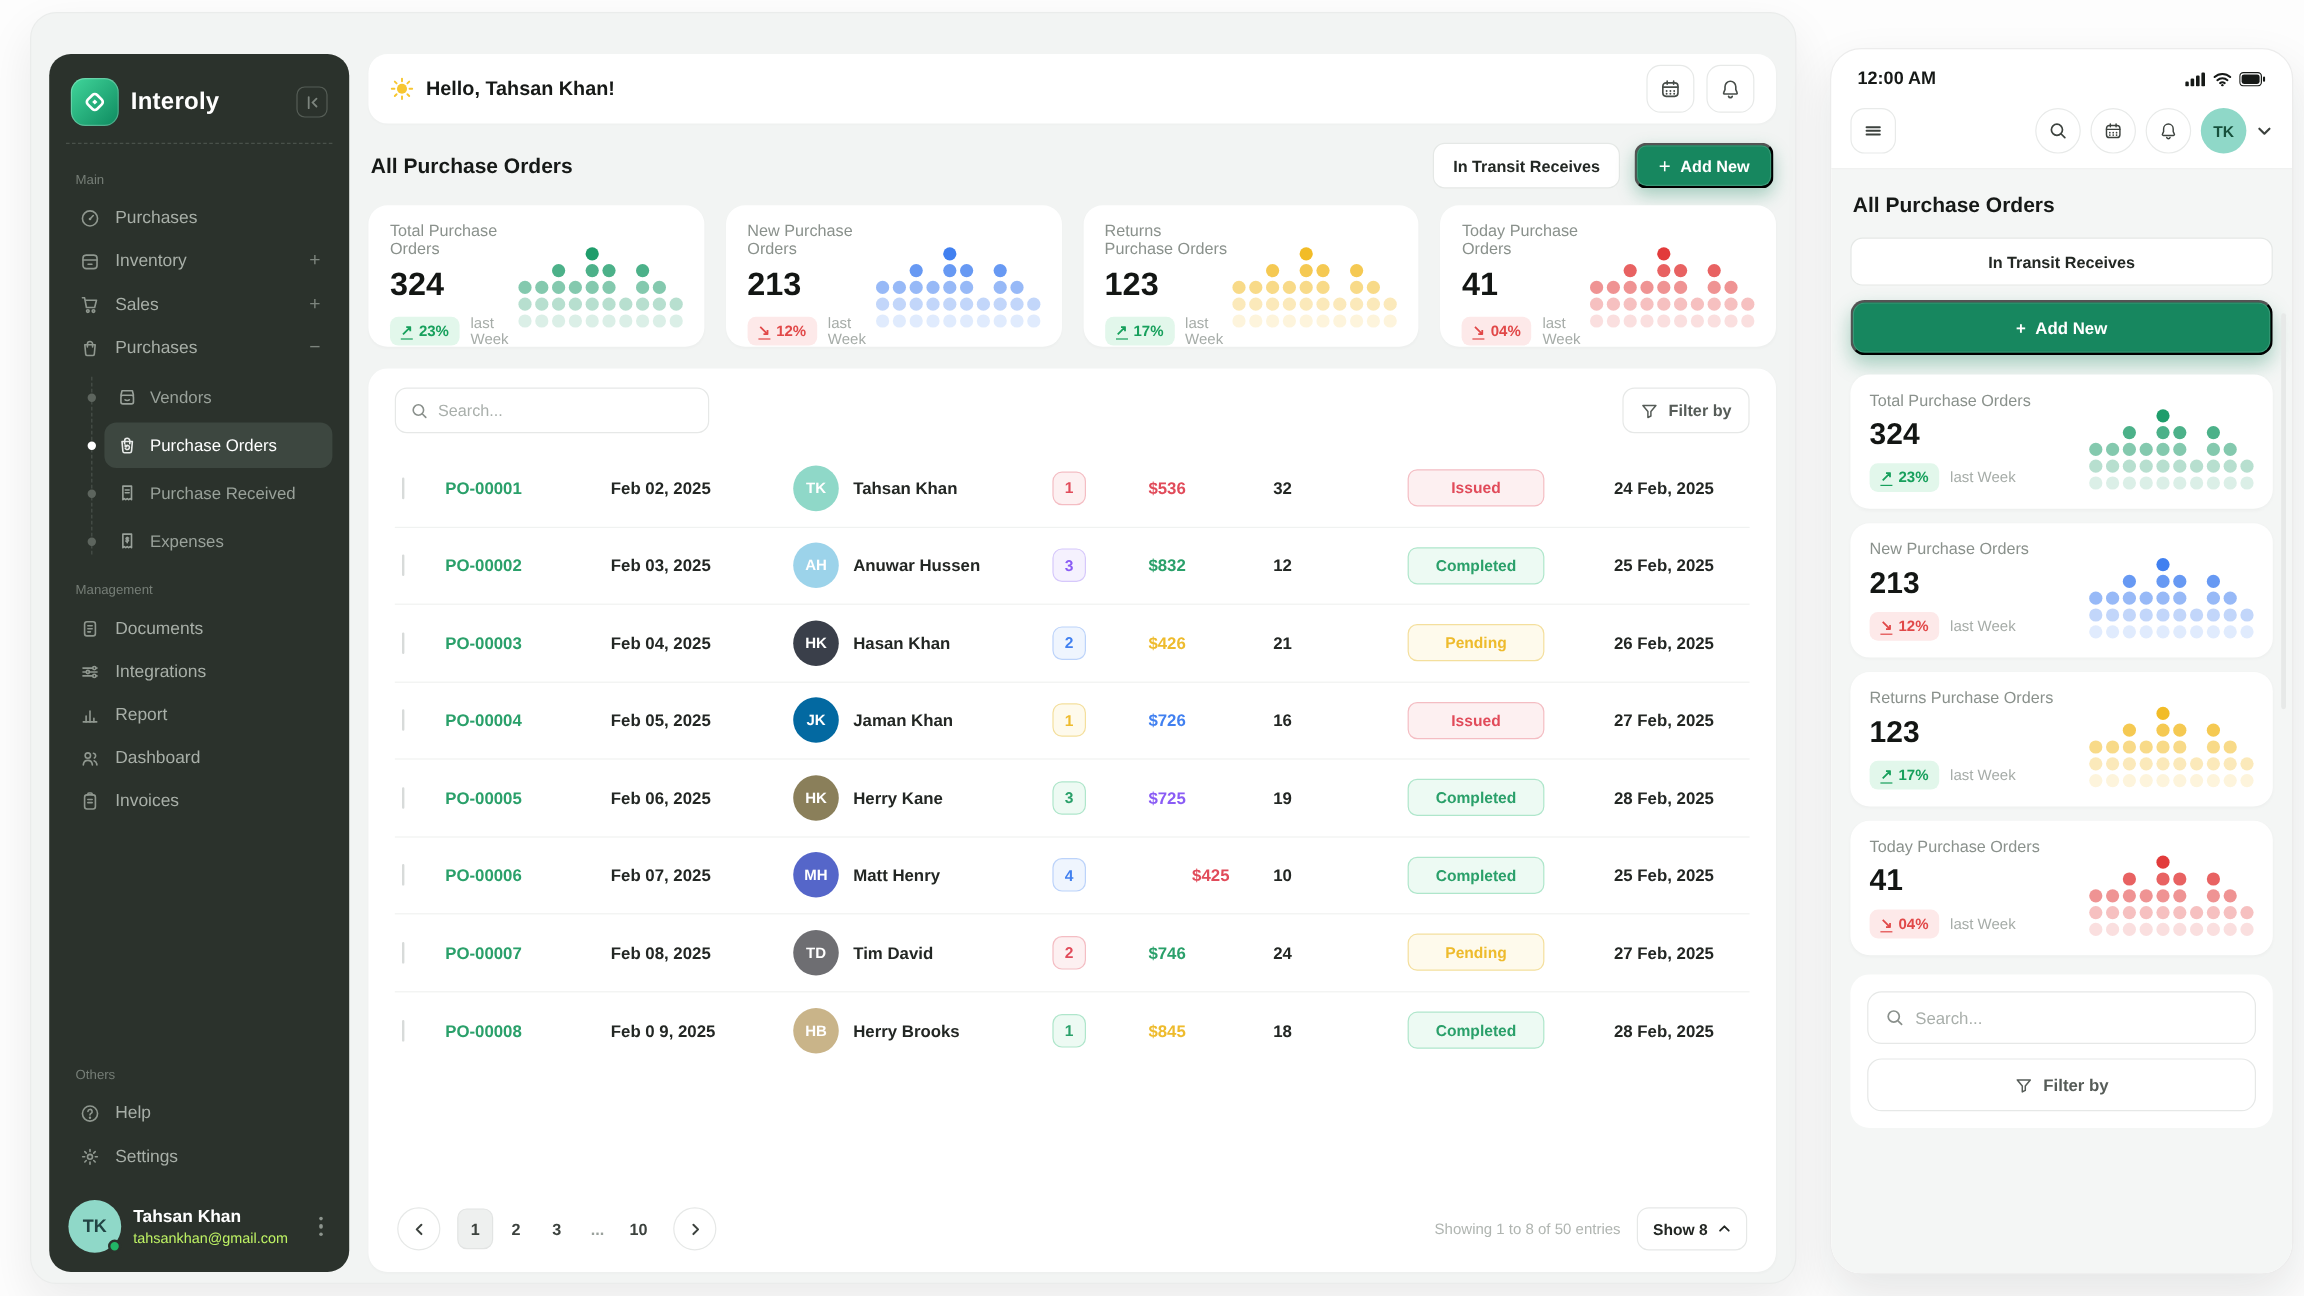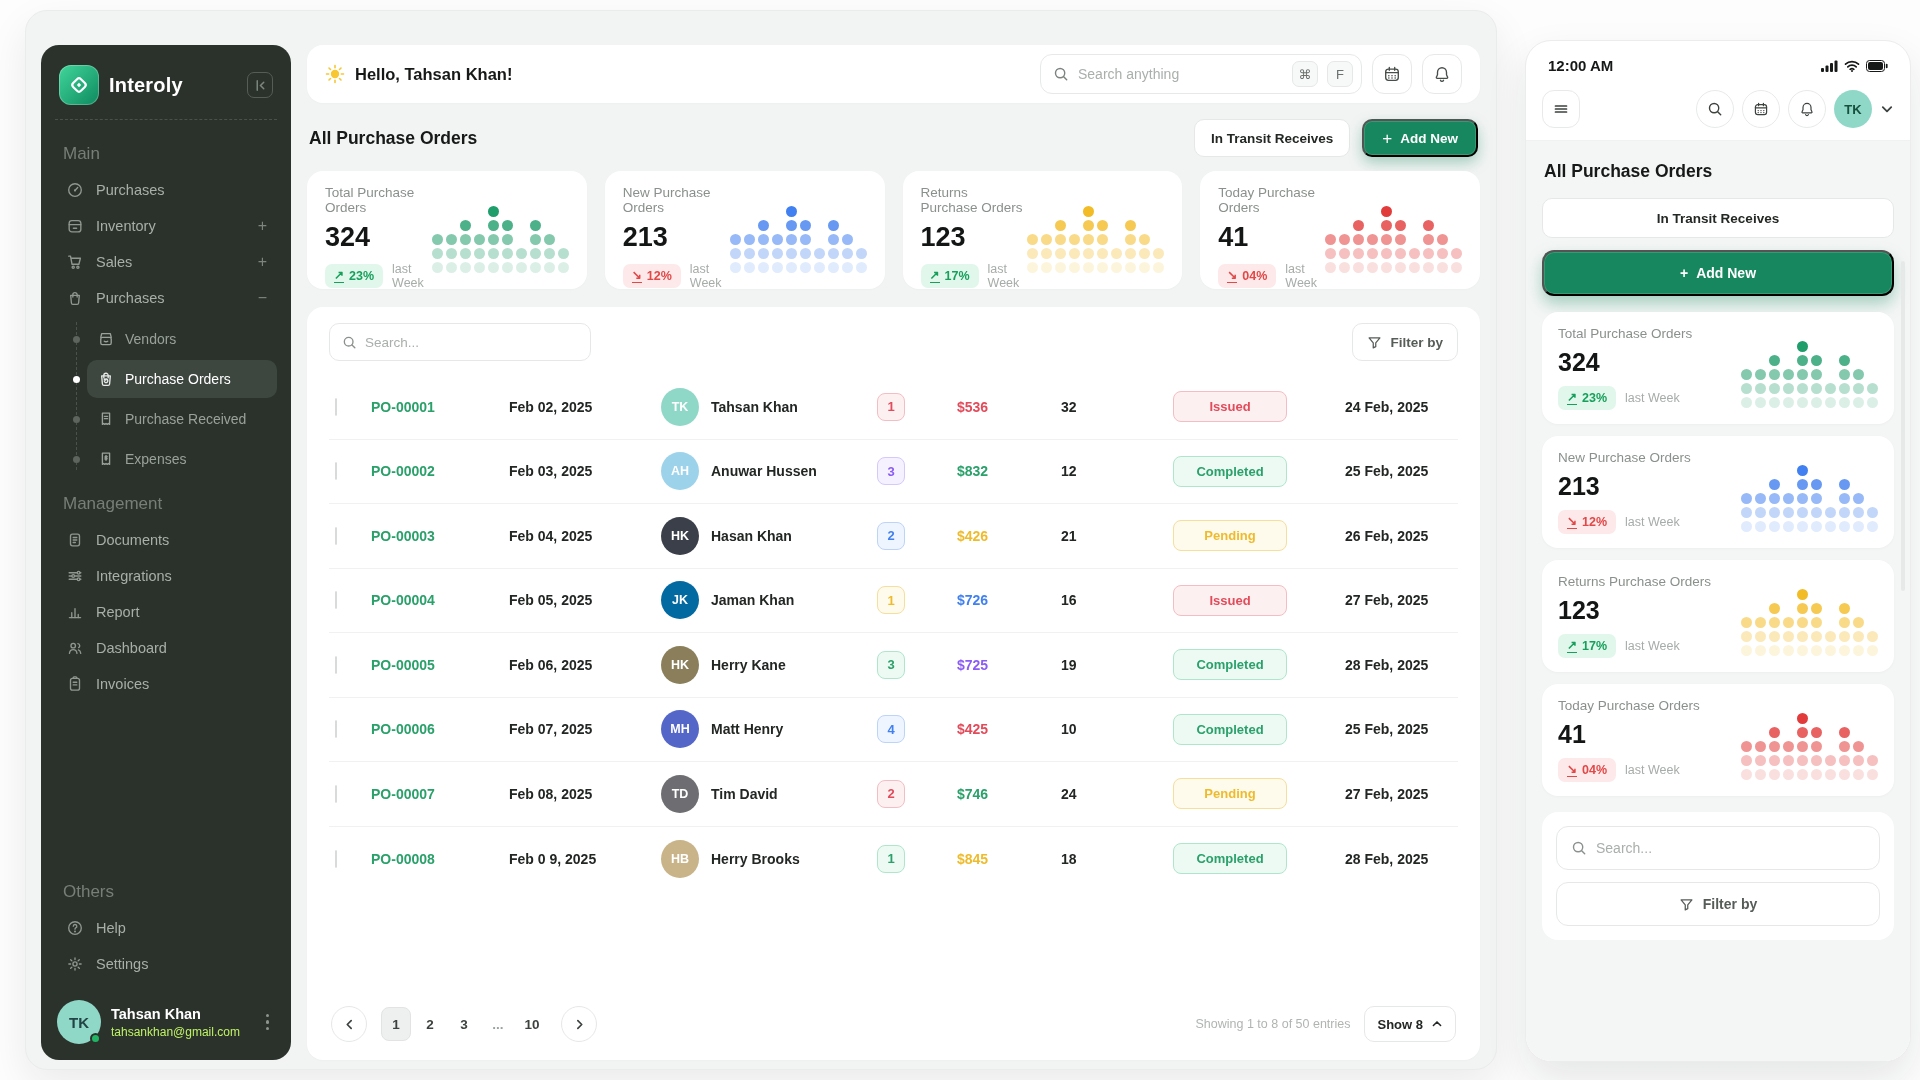--- a/index.html
+++ b/index.html
@@ -19,21 +19,21 @@
   .sb-head { display:flex; align-items:center; gap:10px; padding:2px 4px 14px;
              border-bottom:1.5px dashed #49514a; }
   .logo-tile { width:40px; height:40px; border-radius:12px;
                background:linear-gradient(135deg,#41d69b,#0e8a5f);
                display:flex; align-items:center; justify-content:center;
                box-shadow:inset 0 0 0 1px rgba(255,255,255,.25); }
   .brand { color:#fff; font-size:20px; font-weight:700; letter-spacing:.2px; flex:1; }
   .collapse-btn { width:26px; height:26px; border:1.5px solid #555d56; border-radius:7px;
                   display:flex; align-items:center; justify-content:center; color:#7d857e; cursor:pointer; }
   .sb-scroll { display:flex; flex-direction:column; flex:1; margin-top:14px; }
-  .sb-section-label { font-size:17px; color:#767e77; padding:10px 8px 8px; }
+  .sb-section-label { font-size:11px; color:#767e77; padding:10px 8px 8px; }
   .nav-item { display:flex; align-items:center; gap:11px; height:36px; padding:0 10px;
               border-radius:10px; font-size:14.5px; cursor:pointer; color:#a8afa8; }
   .nav-item .nav-ic { display:flex; width:20px; justify-content:center; color:#8f978f; }
   .nav-item .nav-label { flex:1; }
   .nav-suffix { color:#7c847d; font-size:16px; font-weight:400; }
   .nav-children { position:relative; margin:2px 0 4px 18px; }
   .nav-children::before { content:""; position:absolute; left:3px; top:4px; bottom:10px;
                           border-left:1.5px dashed #4a524b; }
   .child-item { display:flex; align-items:center; gap:10px; height:38px; margin:2px 0 2px 14px;
                 padding:0 10px; border-radius:10px; font-size:14px; color:#99a19a; cursor:pointer;
@@ -382,31 +382,20 @@
             <svg width="20" height="20" viewBox="0 0 20 20">
               <circle cx="10" cy="10" r="4.2" fill="#f7c631"></circle>
               <g stroke="#f7c631" stroke-width="1.6" stroke-linecap="round">
                 <path d="M10 1.5v2.2M10 16.3v2.2M1.5 10h2.2M16.3 10h2.2M4 4l1.5 1.5M14.5 14.5L16 16M16 4l-1.5 1.5M5.5 14.5L4 16"></path>
               </g>
             </svg>
           </span>
           <span class="greet-txt">Hello, Tahsan Khan!</span>
         </div>
         <div class="hdr-right">
-          <div class="search-pill">
-            <span>
-              <svg width="16" height="16" viewBox="0 0 18 18" fill="none" stroke="#7c827e" stroke-width="1.6" stroke-linecap="round">
-                <circle cx="8" cy="8" r="5.2"></circle>
-                  <path d="M12 12l3.4 3.4"></path>
-              </svg>
-            </span>
-            <span class="ph">Search anything</span>
-            <span class="keycap">⌘</span>
-            <span class="keycap">F</span>
-          </div>
           <div class="icon-btn">
             <svg width="18" height="18" viewBox="0 0 20 20" fill="none" stroke="currentColor" stroke-width="1.5" stroke-linecap="round">
               <rect x="3" y="4.5" width="14" height="12.5" rx="3"></rect>
                 <path d="M3 8.5h14M7 2.8v3M13 2.8v3"></path>
               <path d="M6.5 12h.01M10 12h.01M13.5 12h.01M6.5 14.5h.01M10 14.5h.01M13.5 14.5h.01" stroke-width="1.8"></path>
             </svg>
           </div>
           <div class="icon-btn">
             <svg width="18" height="18" viewBox="0 0 20 20" fill="none" stroke="currentColor" stroke-width="1.5" stroke-linecap="round">
               <path d="M10 3a5 5 0 0 0-5 5v2.8L3.8 13.5c-.3.6.1 1.3.8 1.3h10.8c.7 0 1.1-.7.8-1.3L15 10.8V8a5 5 0 0 0-5-5z"></path>
@@ -817,21 +806,21 @@
     <span><span class="cb"></span></span>
     <span class="po-link">PO-00006</span>
     <span class="cell-date">Feb 07, 2025</span>
     <span class="vendor-cell">
       <span class="avatar" style="background: rgb(85, 102, 201);">MH</span>
       <span class="vendor-name">Matt Henry</span>
     </span>
     <span>
                 <span class="ref-badge" style="color: rgb(65, 128, 240); background: rgb(239, 245, 254); border-color: rgb(188, 211, 250);">4</span>
               </span>
-    <span class="amount" style="color: rgb(225, 75, 90);">$425</span>
+    <span class="amount" style="color: rgb(225, 75, 90); text-align: center;">$425</span>
     <span class="cell-received">10</span>
     <span><span class="status-pill" style="color: rgb(42, 160, 106); background: rgb(237, 250, 243); border-color: rgb(175, 230, 203);">Completed</span></span>
     <span class="cell-delivery">25 Feb, 2025</span>
   </div>
 
   <div class="t-grid trow">
     <span><span class="cb"></span></span>
     <span class="po-link">PO-00007</span>
     <span class="cell-date">Feb 08, 2025</span>
     <span class="vendor-cell">

